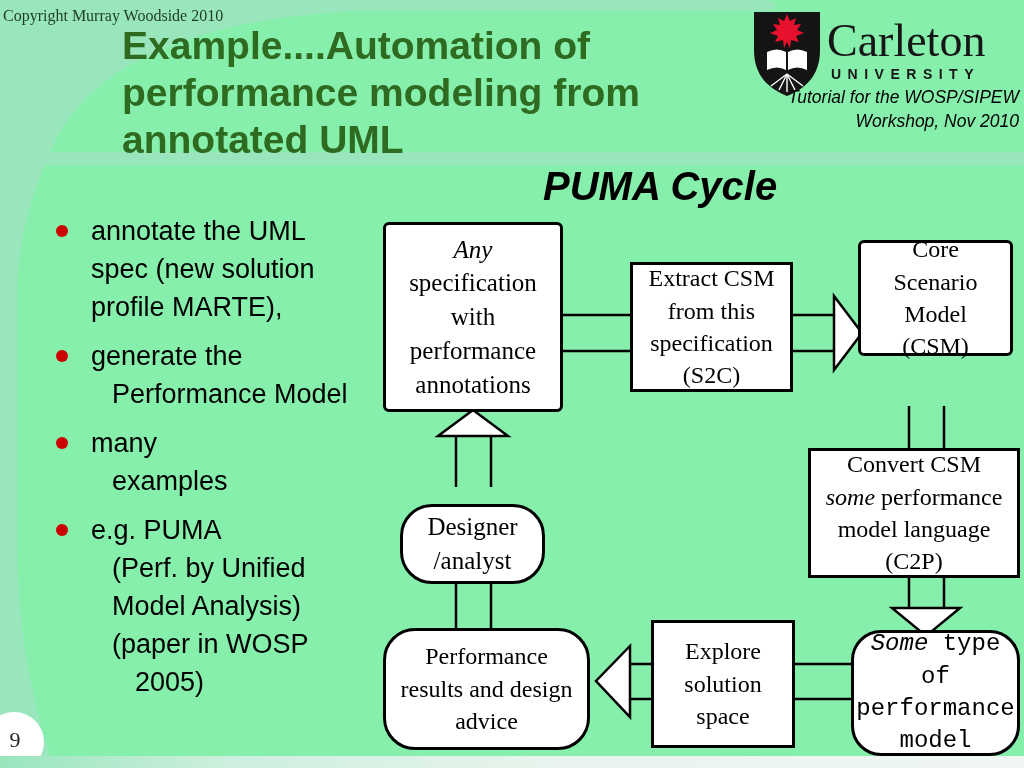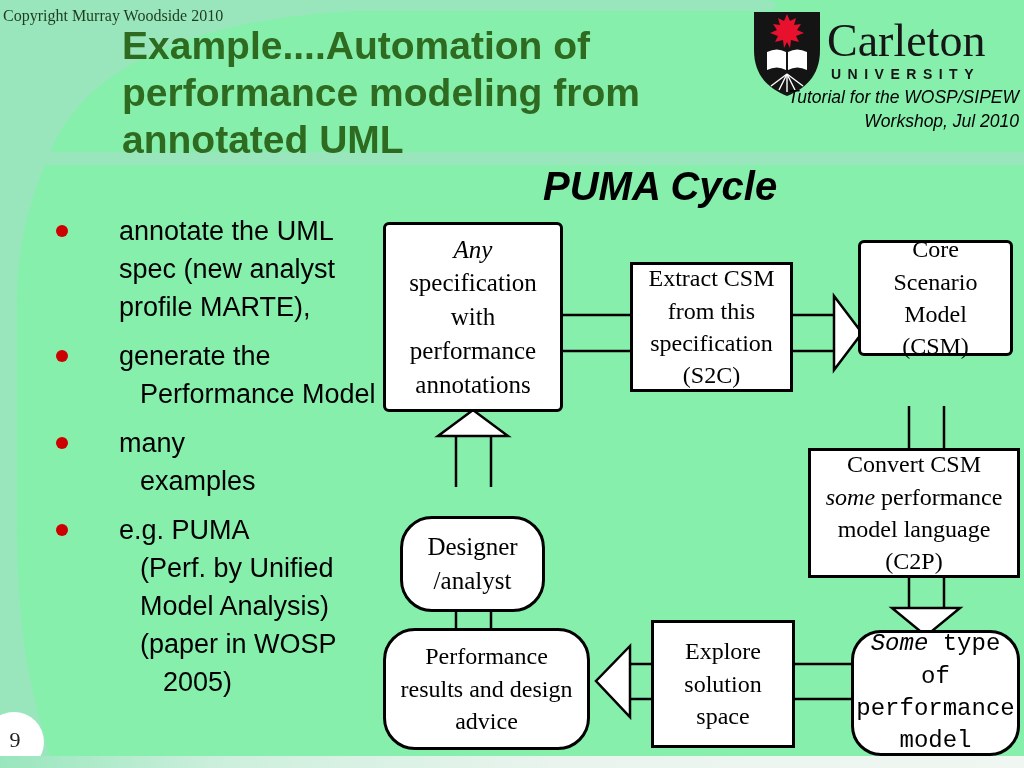--- a/index.html
+++ b/index.html
@@ -20,38 +20,38 @@
   #logo-subtext{position:absolute;left:831px;top:66px;font-size:14px;font-weight:bold;letter-spacing:6.5px;color:#161616;z-index:2;}
   #event-note{position:absolute;right:5px;top:86px;width:320px;text-align:right;font-style:italic;font-size:17.5px;line-height:1.35;color:#000;z-index:2;}
 
   
   #diagram-title{position:absolute;left:543px;top:164px;font-size:40px;font-weight:bold;font-style:italic;color:#000;z-index:2;}
 
   
   #bullet-list{position:absolute;left:56px;top:212px;width:330px;z-index:2;font-size:27px;line-height:38px;color:#000;}
   .bullet-item{display:flex;margin-bottom:11px;}
   .dot{flex:none;width:12px;height:12px;border-radius:50%;background:#cc0000;margin:13px 23px 0 0;}
-  .bl-lines{flex:1;margin-left:28px;}
+  .bl-lines{flex:1;}
   .ind{padding-left:21px;}
   .ind2{padding-left:44px;}
 
   
   #arrows-svg{position:absolute;left:0;top:0;z-index:1;}
   .dbox{position:absolute;background:#fff;border:3px solid #000;display:flex;flex-direction:column;justify-content:center;
         text-align:center;font-family:"Liberation Serif",serif;font-size:24px;line-height:1.35;color:#000;z-index:2;box-sizing:border-box;}
   .round{border-radius:6px;}
   .it{font-style:italic;}
   #box-any{left:383px;top:222px;width:180px;height:190px;font-size:25px;}
   #box-extract{left:630px;top:262px;width:163px;height:130px;}
   #box-core{left:858px;top:240px;width:155px;height:116px;}
   #box-convert{left:808px;top:448px;width:212px;height:130px;}
   #box-some{left:851px;top:630px;width:169px;height:126px;border-radius:30px;font-family:Liberation Mono, monospace;}
   #box-explore{left:651px;top:620px;width:144px;height:128px;}
   #box-results{left:383px;top:628px;width:207px;height:122px;border-radius:32px;}
-  #box-designer{left:400px;top:516px;width:145px;height:96px;font-size:25px;border-radius:32px;}
+  #box-designer{left:400px;top:504px;width:145px;height:80px;font-size:25px;border-radius:32px;}
 
   #page-number{position:absolute;left:4px;top:727px;width:22px;text-align:center;font-family:"Liberation Serif",serif;font-size:22px;color:#222;z-index:2;}
 </style>
 </head>
 <body>
 
 <div id="slide">
 
   <svg id="swoosh-svg" width="1024" height="768" viewBox="0 0 1024 768">
     <path d="M0,0 L756,0 Q776,0 776,5.5 Q776,11 756,11 L352,11 C232,18 96,48 52,148 C30,198 17,243 17,300 L17,530 C17,635 32,700 54,768 L0,768 Z" fill="#99e6bd"></path>
@@ -74,31 +74,31 @@
       <line x1="35" y1="64" x2="35" y2="82"></line>
       <line x1="35" y1="64" x2="43" y2="80"></line>
       <line x1="35" y1="64" x2="51" y2="76"></line>
     </g>
   </svg>
   <div id="logo-wordmark">Carleton</div>
   <div id="logo-subtext">UNIVERSITY</div>
 
   <div id="event-note">
     <div>Tutorial for the WOSP/SIPEW</div>
-    <div>Workshop, Jul 2010</div>
+    <div>Workshop, Nov 2010</div>
   </div>
 
   <div id="diagram-title">PUMA Cycle</div>
 
   <div id="bullet-list">
     <div class="bullet-item">
       <span class="dot"></span>
       <div class="bl-lines">
         <div>annotate the UML</div>
-        <div>spec (new analyst</div>
+        <div>spec (new solution</div>
         <div>profile MARTE),</div>
       </div>
     </div>
     <div class="bullet-item">
       <span class="dot"></span>
       <div class="bl-lines">
         <div>generate the</div>
         <div class="ind">Performance Model</div>
       </div>
     </div>

